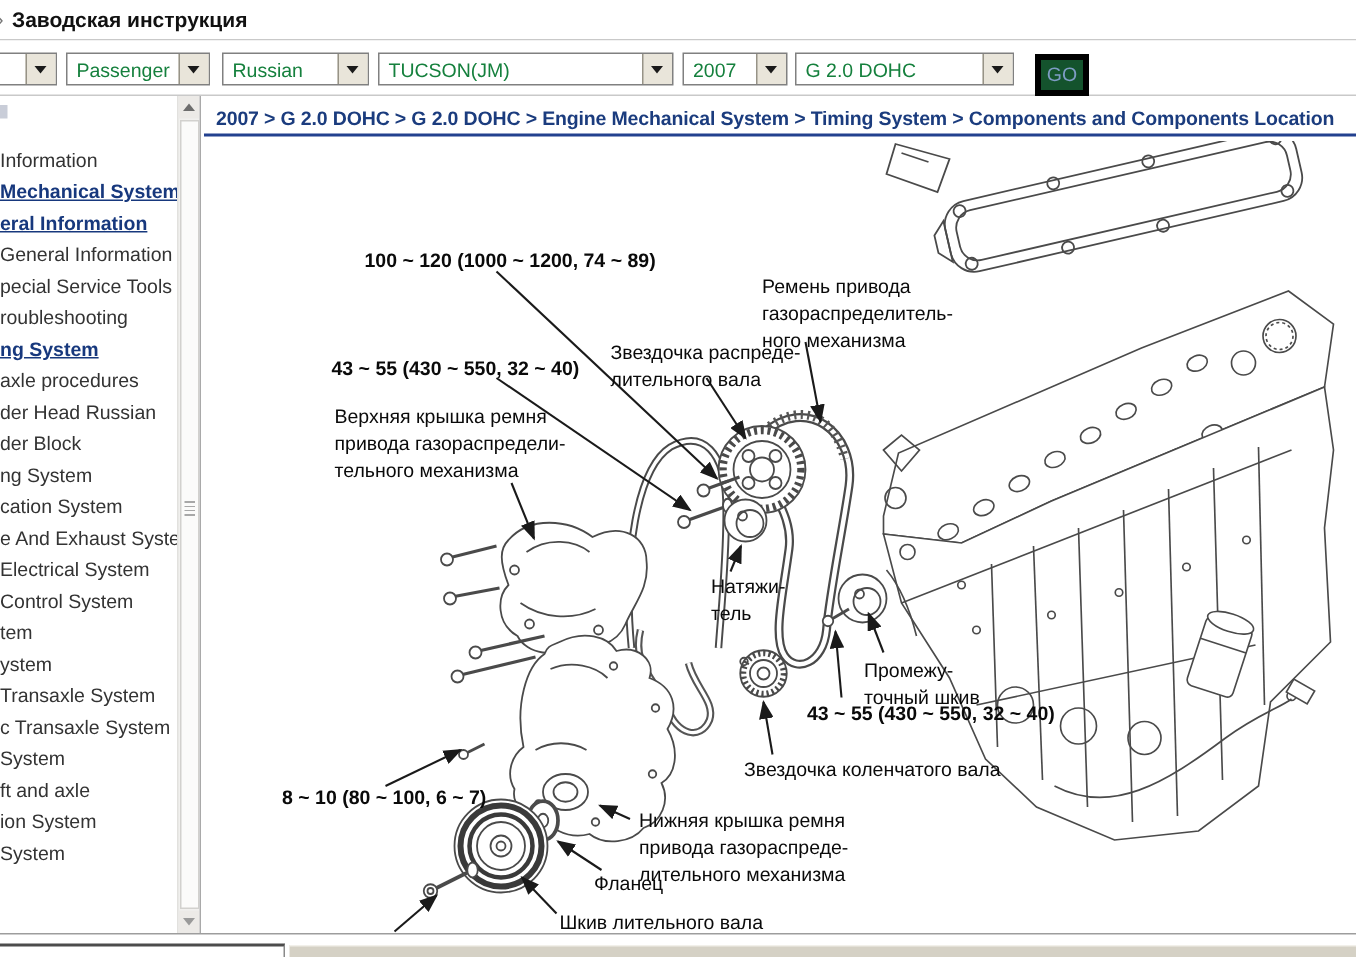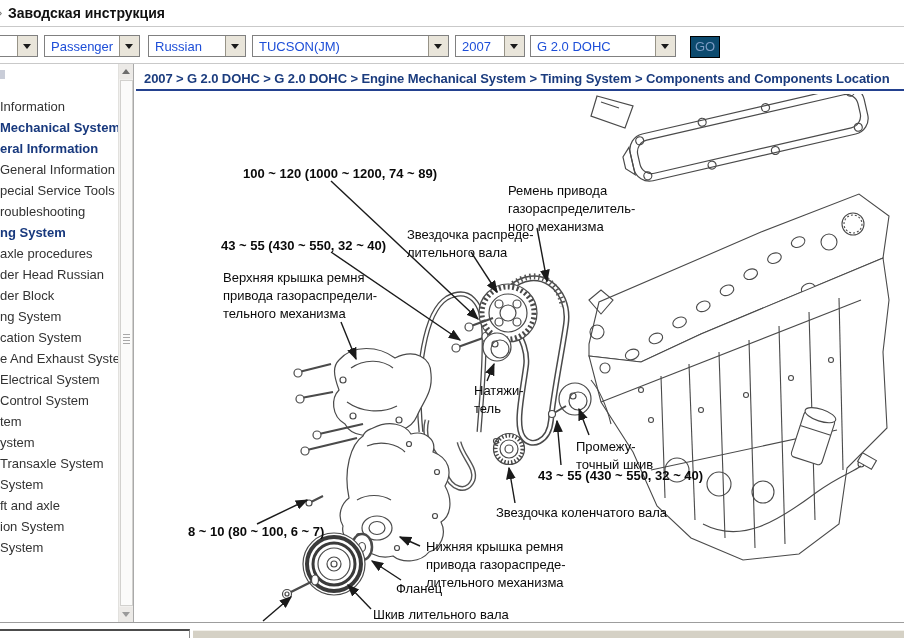--- a/index.html
+++ b/index.html
@@ -8,30 +8,30 @@
     background:#ffffff;
     font-family:"Liberation Sans","DejaVu Sans",sans-serif;
     -webkit-font-smoothing:antialiased;
   }
   
   .titlebar{position:absolute;left:0;top:0;width:904px;height:26px;border-bottom:1px solid #c9c9c9;}
   .titlebar .prefix{position:absolute;left:-2px;top:5px;color:#777;font-size:13px;}
   .titlebar .title{position:absolute;left:8px;top:5px;font-size:14px;font-weight:bold;color:#111;}
   .toolbar{position:absolute;left:0;top:27px;width:904px;height:36px;border-bottom:1px solid #c9c9c9;background:#fff;}
   .dd{position:absolute;top:8px;height:22px;background:#fff;border:1px solid #808080;box-sizing:border-box;}
-  .dd .val{position:absolute;left:6px;top:3px;font-size:13px;color:#1d4ed8;white-space:nowrap;}
+  .dd .val{position:absolute;left:6px;top:3px;font-size:13px;color:#15803d;white-space:nowrap;}
   .dd .btn{position:absolute;right:0;top:0;bottom:0;width:19px;background:#e9e5da;border-left:1px solid #979387;}
   .dd .btn .tri{position:absolute;left:5px;top:8px;width:0;height:0;border-left:4px solid transparent;border-right:4px solid transparent;border-top:5px solid #1a1a1a;}
-  .gobtn{position:absolute;left:690px;top:36px;width:28px;height:20px;background:#0c4a6e;border:1px solid #000000;
+  .gobtn{position:absolute;left:690px;top:36px;width:28px;height:20px;background:#14532d;border:4px solid #000000;
          font-size:13px;color:#7e9cc4;text-align:center;line-height:20px;}
   
   .sidebar{position:absolute;left:0;top:64px;width:133px;height:558px;background:#fff;overflow:hidden;}
   .side-list{position:absolute;left:0;top:32px;width:118px;}
   .side-item{height:21px;line-height:21px;font-size:13px;color:#333;white-space:nowrap;overflow:hidden;cursor:pointer;}
-  .side-item.sec{color:#17387d;font-weight:bold;}
+  .side-item.sec{color:#17387d;font-weight:bold;text-decoration:underline;}
   .side-item.sel{color:#fff;font-weight:bold;background:#2d3f94;}
   .tree-frag{position:absolute;left:0;top:6px;width:5px;height:9px;background:#c9cdd8;}
   .sbar{position:absolute;left:118px;top:0;width:14px;height:558px;background:#f1f0ee;border-left:1px solid #e2e1de;}
   .sbar .up,.sbar .dn{position:absolute;left:0;width:14px;height:15px;background:#eceae7;}
   .sbar .up{top:0;} .sbar .dn{bottom:0;}
   .sbar .up .tri{position:absolute;left:3px;top:5px;width:0;height:0;border-left:4px solid transparent;border-right:4px solid transparent;border-bottom:5px solid #6d6d6d;}
   .sbar .dn .tri{position:absolute;left:3px;top:5px;width:0;height:0;border-left:4px solid transparent;border-right:4px solid transparent;border-top:5px solid #9a9a9a;}
   .sbar .thumb{position:absolute;left:1px;top:16px;width:11px;height:524px;background:#fbfbfa;border:1px solid #d2d1ce;}
   .sbar .grip{position:absolute;left:2px;top:253px;width:7px;height:11px;
         background:repeating-linear-gradient(to bottom,#a8a8a8 0 1px,transparent 1px 3px);}
@@ -110,20 +110,21 @@
     <div class="side-item">der Head Russian</div>
     <div class="side-item">der Block</div>
     <div class="side-item">ng System</div>
     <div class="side-item">cation System</div>
     <div class="side-item">e And Exhaust Syste</div>
     <div class="side-item">Electrical System</div>
     <div class="side-item">Control System</div>
     <div class="side-item">tem</div>
     <div class="side-item">ystem</div>
     <div class="side-item">Transaxle System</div>
+    <div class="side-item">c Transaxle System</div>
     <div class="side-item">System</div>
     <div class="side-item">ft and axle</div>
     <div class="side-item">ion System</div>
     <div class="side-item">System</div>
   </div>
   <div class="sbar">
     <div class="up">
         <span class="tri"></span>
       </div>
     <div class="thumb">

